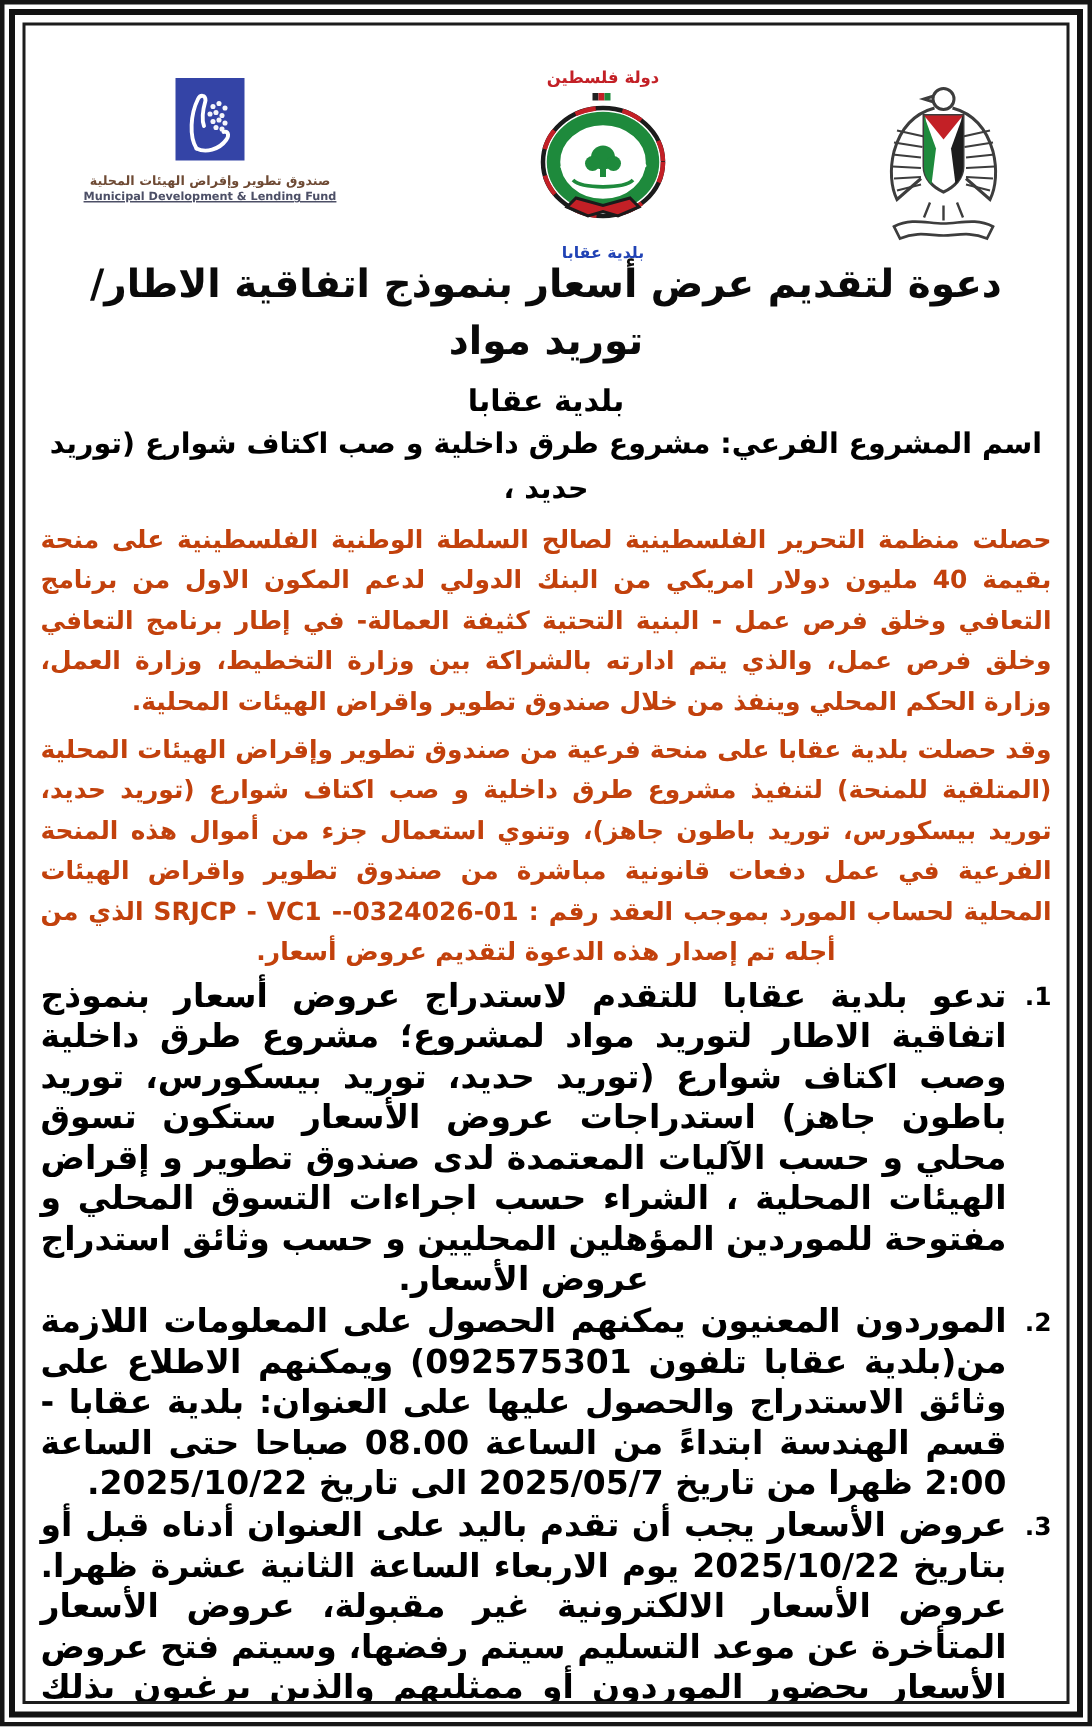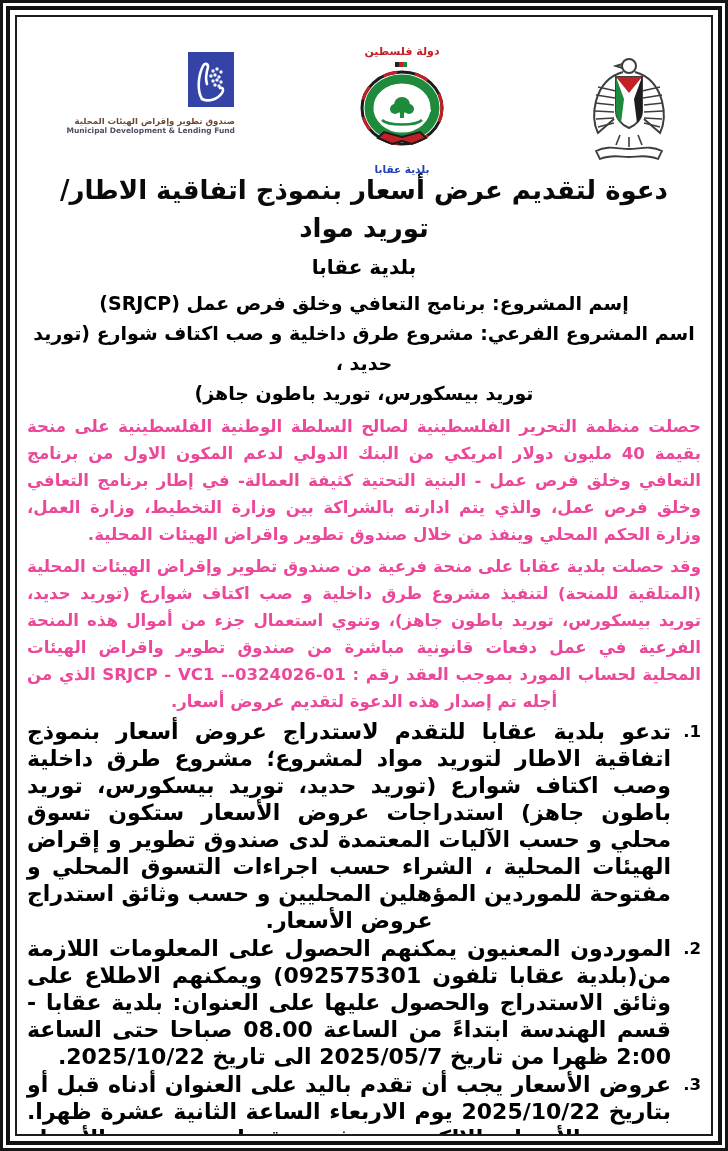--- a/index.html
+++ b/index.html
@@ -8,36 +8,36 @@
     box-sizing:border-box;border:3px solid #161616;padding:3px;
     font-family:"DejaVu Sans",sans-serif;overflow:hidden;
   }
   .frame-mid{box-sizing:border-box;width:100%;height:100%;border:4px solid #121212;padding:5px;}
   .frame-in{box-sizing:border-box;width:100%;height:100%;border:2px solid #1c1c1c;
     padding:6px 10px 4px 10px;position:relative;direction:rtl;overflow:hidden;}
 
   
   .hdr{display:flex;justify-content:space-between;align-items:flex-start;height:142px;direction:ltr;padding:2px 12px 0 18px;}
   .logo-col{display:flex;flex-direction:column;align-items:center;margin-top:20px;}
-  .mdlf{width:190px;padding-top:6px;align-items:flex-end;}
+  .mdlf{width:190px;padding-top:6px;}
   .mdlf-cap-ar{font-size:8.5px;font-weight:bold;color:#6e4a34;margin-top:3px;direction:rtl;}
-  .mdlf-cap-en{font-size:7.5px;font-weight:bold;color:#4c4f66;}
+  .mdlf-cap-en{font-size:7.5px;font-weight:bold;color:#4c4f66;text-decoration:underline;}
   .emblem{width:150px;}
   .emblem-top{font-size:11px;font-weight:bold;color:#c32026;direction:rtl;letter-spacing:1px;}
   .emblem-bottom{font-size:10.5px;font-weight:bold;color:#2143b5;direction:rtl;letter-spacing:2px;margin-top:1px;}
   .eagle{width:120px;padding-top:8px;}
 
   
   .title{font-size:26px;font-weight:bold;color:#0a0a0a;text-align:center;line-height:38px;margin-top:4px;}
   .subtitle{font-size:20px;font-weight:bold;text-align:center;line-height:28px;margin-top:6px;}
   .projline{font-size:19px;font-weight:bold;text-align:center;line-height:29px;margin-top:8px;}
   .subprojline{font-size:19px;font-weight:bold;text-align:center;line-height:30px;}
 
   
-  .para{font-size:16.6px;font-weight:bold;color:#ec4899;text-align:justify;line-height:27px;margin-top:5px;}
+  .para{font-size:16.6px;font-weight:bold;color:#c2410c;text-align:justify;line-height:27px;margin-top:5px;}
   .last-center{text-align-last:center;}
   .last-right{text-align-last:right;}
   .list{margin-top:3px;}
   .li{display:flex;align-items:flex-start;margin-top:1px;}
   .num{width:30px;flex:0 0 30px;font-size:16.6px;font-weight:bold;line-height:27px;text-align:right;}
   .litext{flex:1;font-size:22px;font-weight:bold;text-align:justify;line-height:27px;}
 </style>
 </head>
 <body>
 
@@ -132,23 +132,21 @@
               <path d="M40 24 L40 58 C40 63 42 67 45 70 L48 46 Z" fill="#1e8a3c"></path>
               <path d="M66 24 L66 58 C66 63 64 67 61 70 L58 46 Z" fill="#1d1d1d"></path>
             </g>
           </svg>
         </span>
       </div>
     </div>
 
     <div class="title">دعوة لتقديم عرض أسعار بنموذج اتفاقية الاطار/ توريد مواد</div>
     <div class="subtitle">بلدية عقابا</div>
-    <div class="projline">إسم المشروع: برنامج التعافي وخلق فرص عمل (SRJCP)</div>
     <div class="subprojline">اسم المشروع الفرعي:   مشروع طرق داخلية و صب اكتاف شوارع  (توريد حديد ،</div>
-    <div class="subprojline">توريد بيسكورس، توريد باطون جاهز)</div>
 
     <div class="para last-right">حصلت منظمة التحرير الفلسطينية لصالح السلطة الوطنية الفلسطينية على منحة بقيمة 40 مليون دولار امريكي من البنك الدولي لدعم المكون الاول من برنامج التعافي وخلق فرص عمل - البنية التحتية كثيفة العمالة- في إطار برنامج التعافي وخلق فرص عمل، والذي يتم ادارته بالشراكة بين وزارة التخطيط، وزارة العمل، وزارة الحكم المحلي وينفذ من خلال صندوق تطوير واقراض الهيئات المحلية.</div>
     <div class="para last-center">وقد حصلت بلدية عقابا على منحة فرعية من صندوق تطوير وإقراض الهيئات المحلية (المتلقية للمنحة) لتنفيذ  مشروع طرق داخلية و صب اكتاف شوارع  (توريد حديد، توريد بيسكورس، توريد باطون جاهز)، وتنوي استعمال جزء من أموال هذه المنحة الفرعية في عمل دفعات قانونية مباشرة من صندوق تطوير واقراض الهيئات المحلية لحساب المورد بموجب العقد رقم : SRJCP - VC1 --0324026-01 الذي من أجله تم إصدار هذه الدعوة لتقديم عروض أسعار.</div>
 
     <div class="list">
       <div class="li">
         <div class="num">1.</div>
         <div class="litext last-center">تدعو بلدية  عقابا  للتقدم لاستدراج عروض أسعار بنموذج اتفاقية الاطار لتوريد مواد لمشروع؛ مشروع طرق داخلية وصب اكتاف شوارع  (توريد حديد، توريد بيسكورس، توريد باطون جاهز) استدراجات عروض الأسعار ستكون تسوق محلي و حسب الآليات المعتمدة لدى صندوق تطوير و إقراض الهيئات المحلية ، الشراء حسب اجراءات التسوق المحلي و مفتوحة للموردين المؤهلين المحليين و حسب وثائق استدراج عروض الأسعار.</div>
       </div>
       <div class="li">

